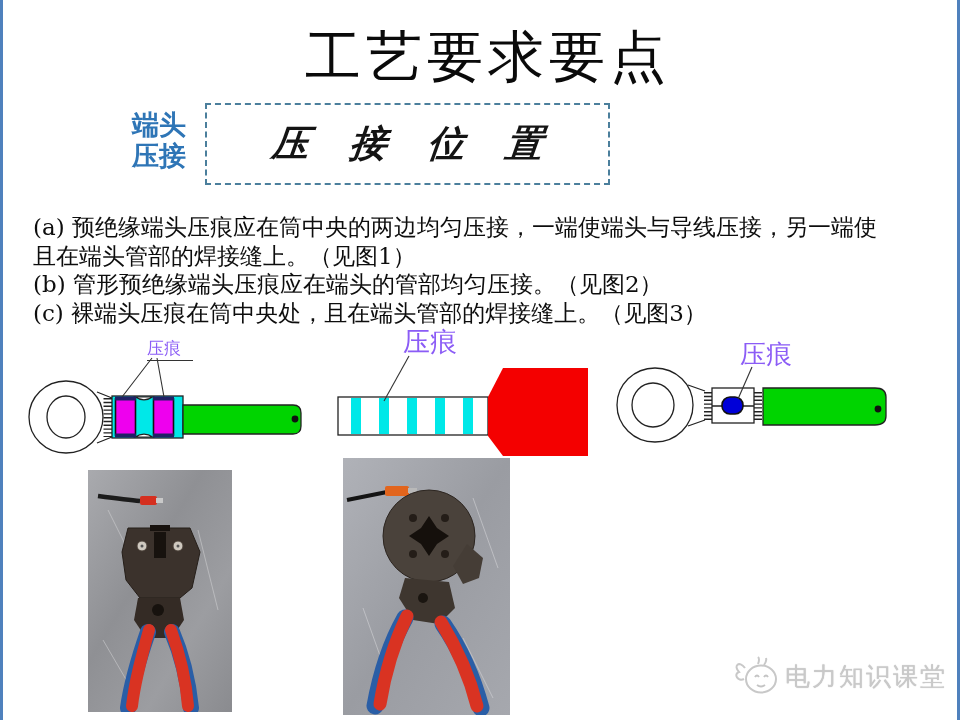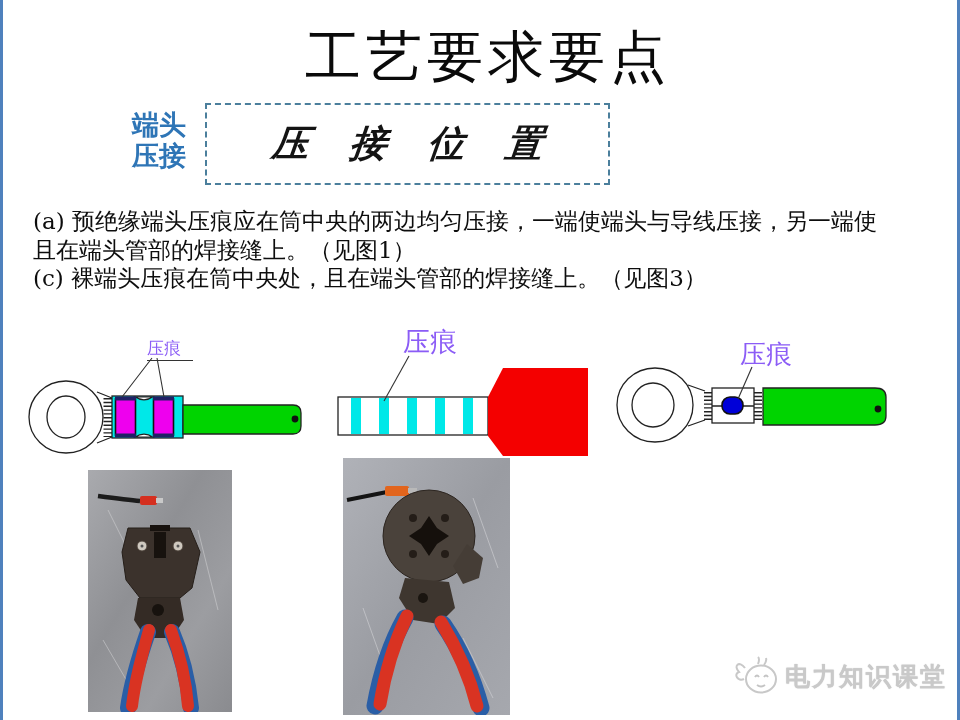--- a/index.html
+++ b/index.html
@@ -11,34 +11,34 @@
   .title{position:absolute;left:8px;top:20px;width:100%;margin:0;text-align:center;
          font-size:56px;font-weight:400;letter-spacing:5px;color:#0a0a0a;}
   .side-label{position:absolute;left:132px;top:110px;color:#2e75b6;
               font-family:Liberation Sans, sans-serif;
               font-weight:bold;font-size:27px;line-height:31px;}
   .banner{position:absolute;left:205px;top:103px;width:405px;height:82px;
           border:2px dashed #4b7f9c;box-sizing:border-box;
           display:flex;align-items:center;justify-content:center;}
   .banner-text{font-size:37px;font-weight:bold;font-style:italic;color:#141414;
                letter-spacing:14px;transform:skewX(-6deg);padding-left:14px;}
-  .bodytext{position:absolute;left:33px;top:207px;width:910px;color:#0d0d0d;}
+  .bodytext{position:absolute;left:33px;top:213px;width:910px;color:#0d0d0d;}
   .bline{font-size:23px;line-height:28.5px;white-space:nowrap;}
   .diagrams{position:absolute;left:0;top:0;width:960px;height:720px;}
   .figlabel{position:absolute;color:#8b5cf6;}
   .f1{left:147px;top:337px;font-size:17px;width:46px;border-bottom:1px solid #333;}
   .f2{left:403px;top:324px;font-size:27px;}
   .f3{left:740px;top:337px;font-size:26px;}
   .photo{position:absolute;overflow:hidden;}
   .photo1{left:88px;top:470px;width:144px;height:242px;}
   .photo2{left:343px;top:458px;width:167px;height:257px;}
   .photo svg{display:block;}
   .watermark{position:absolute;left:731px;top:656px;display:flex;align-items:center;gap:6px;}
   .watermark-text{font-family:"DejaVu Sans","Liberation Sans",sans-serif;
-                  font-size:25px;font-weight:bold;color:#c9c9c9;letter-spacing:2px;
+                  font-size:25px;font-weight:normal;color:#c9c9c9;letter-spacing:2px;
                   text-shadow:0 0 1px #bdbdbd;}
 </style>
 </head>
 <body>
 
 <div class="slide">
 
   <div class="edge edge-left"></div>
   <div class="edge edge-right"></div>
 
@@ -49,20 +49,21 @@
     <div>压接</div>
   </div>
 
   <div class="banner">
     <span class="banner-text">压 接 位 置</span>
   </div>
 
   <div class="bodytext">
     <div class="bline">(a) 预绝缘端头压痕应在筒中央的两边均匀压接，一端使端头与导线压接，另一端使</div>
     <div class="bline">且在端头管部的焊接缝上。（见图1）</div>
+    <div class="bline">(b) 管形预绝缘端头压痕应在端头的管部均匀压接。（见图2）</div>
     <div class="bline">(c) 裸端头压痕在筒中央处，且在端头管部的焊接缝上。（见图3）</div>
   </div>
 
   <svg class="diagrams" viewBox="0 0 960 720">
 
     <g stroke="#222" fill="none" stroke-width="1.3">
       <ellipse cx="66" cy="417" rx="37" ry="36" fill="#fff"></ellipse>
       <ellipse cx="66" cy="417" rx="19" ry="21" fill="#fff"></ellipse>
       <path d="M97,392 L112,398 M97,443 L112,437"></path>
       <line x1="108" y1="398" x2="108" y2="437" stroke-width="9" stroke-dasharray="1.4 2.4"></line>

